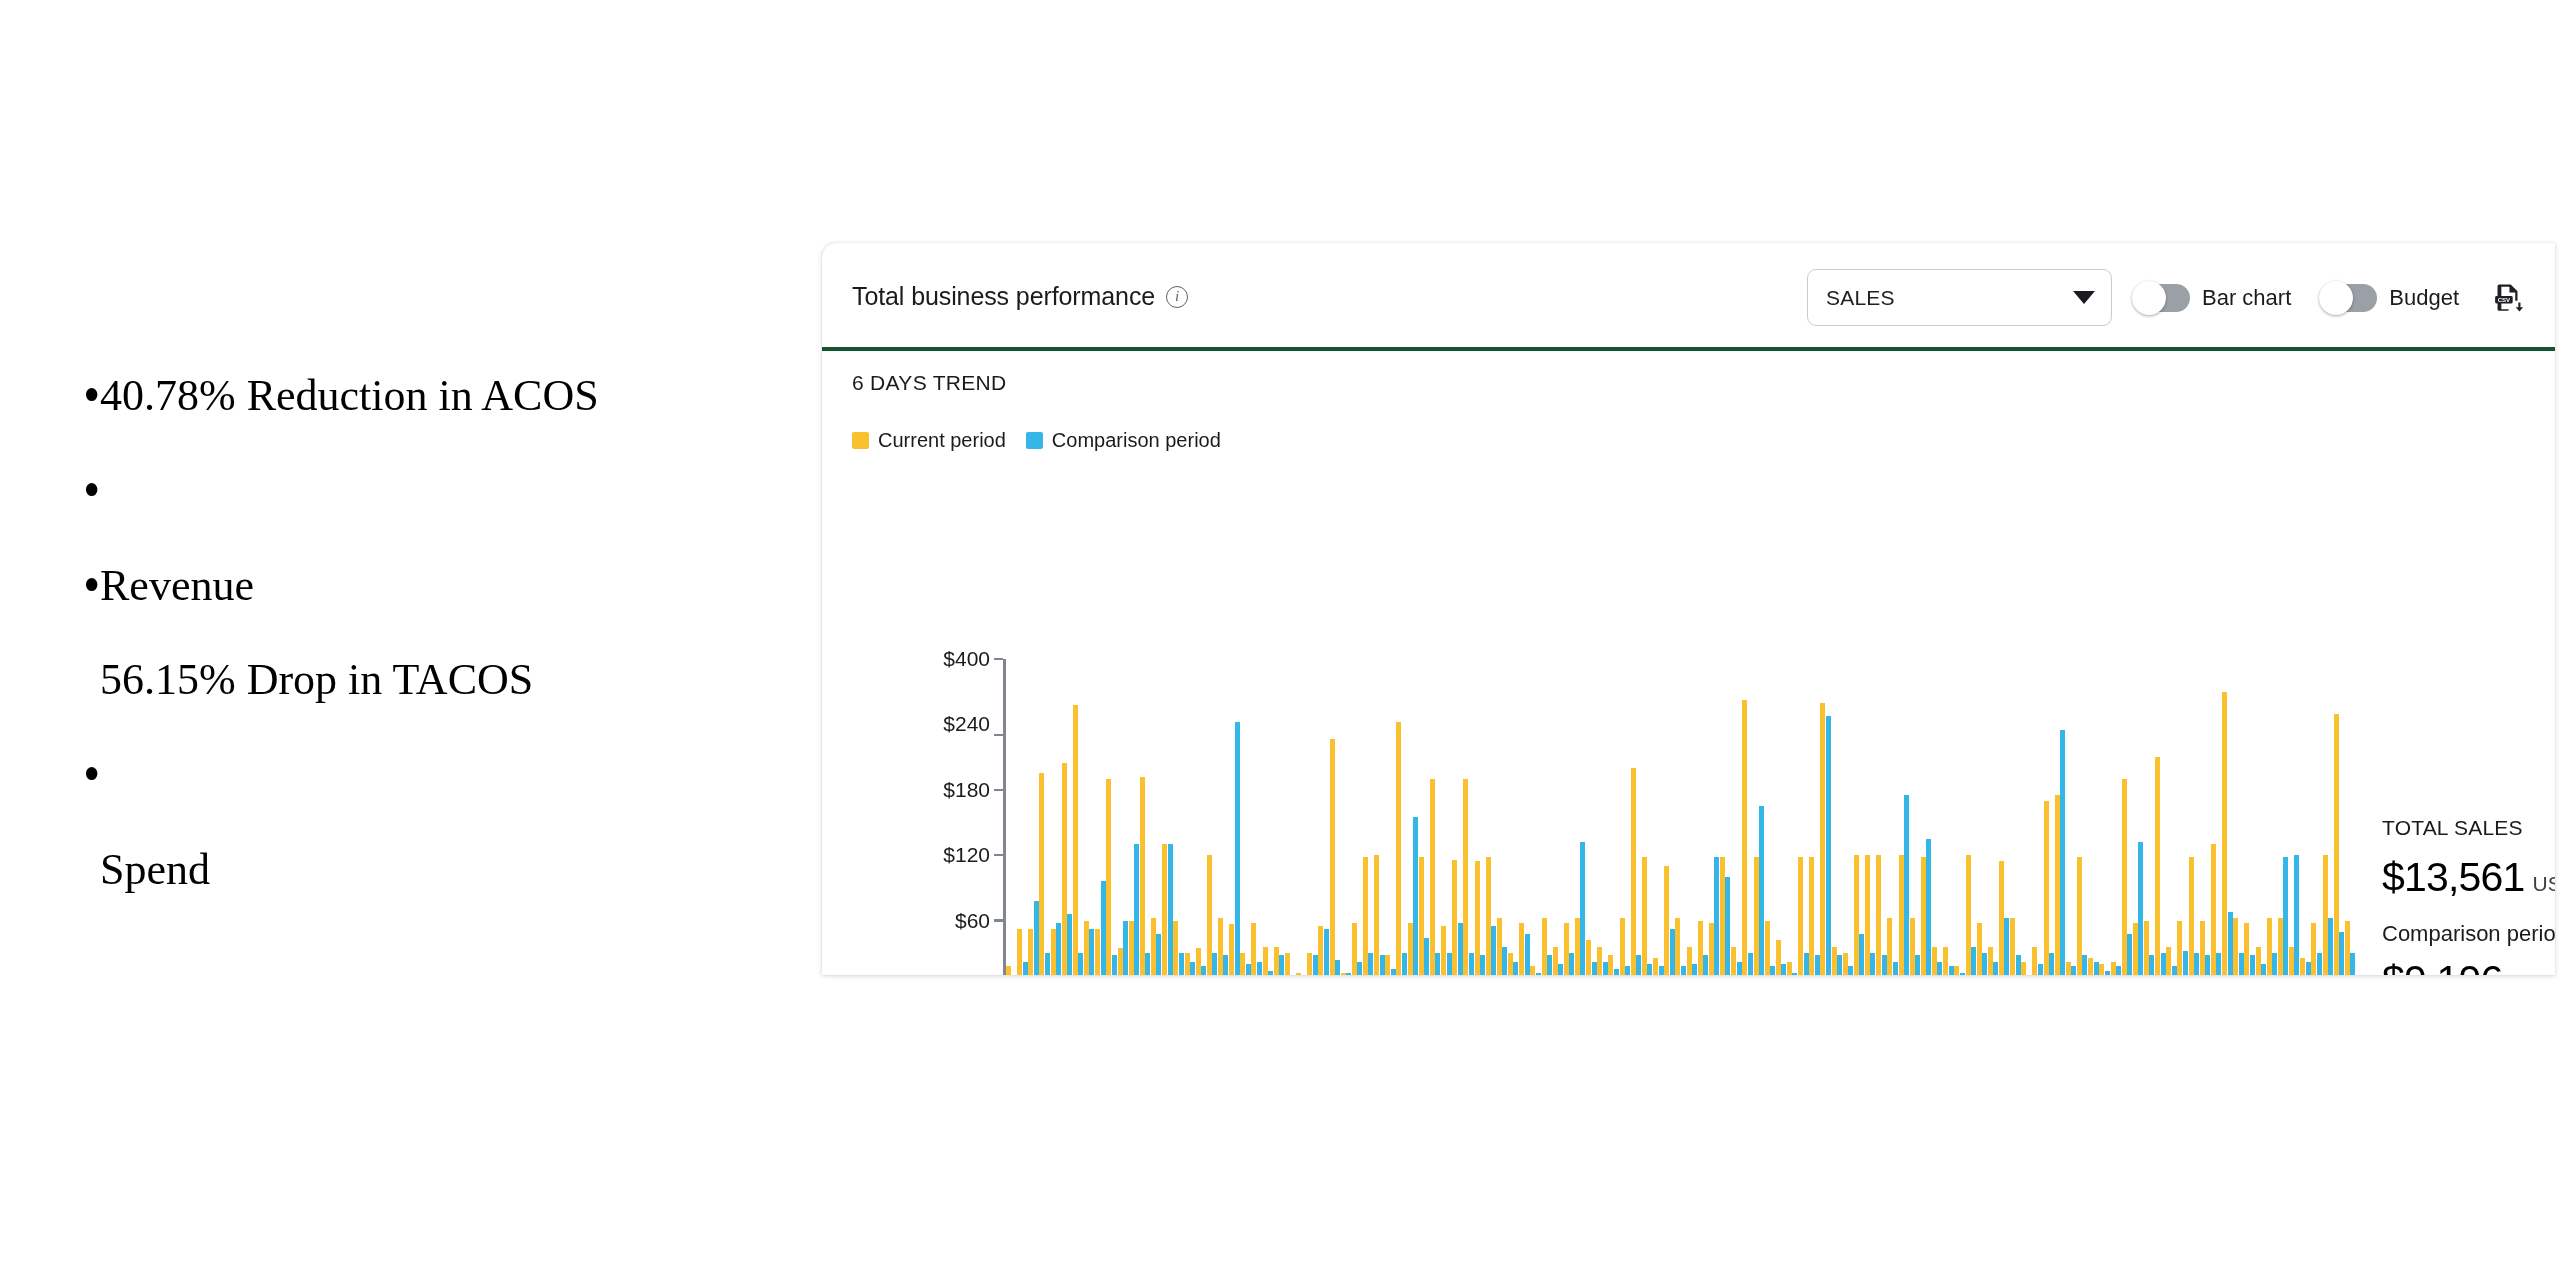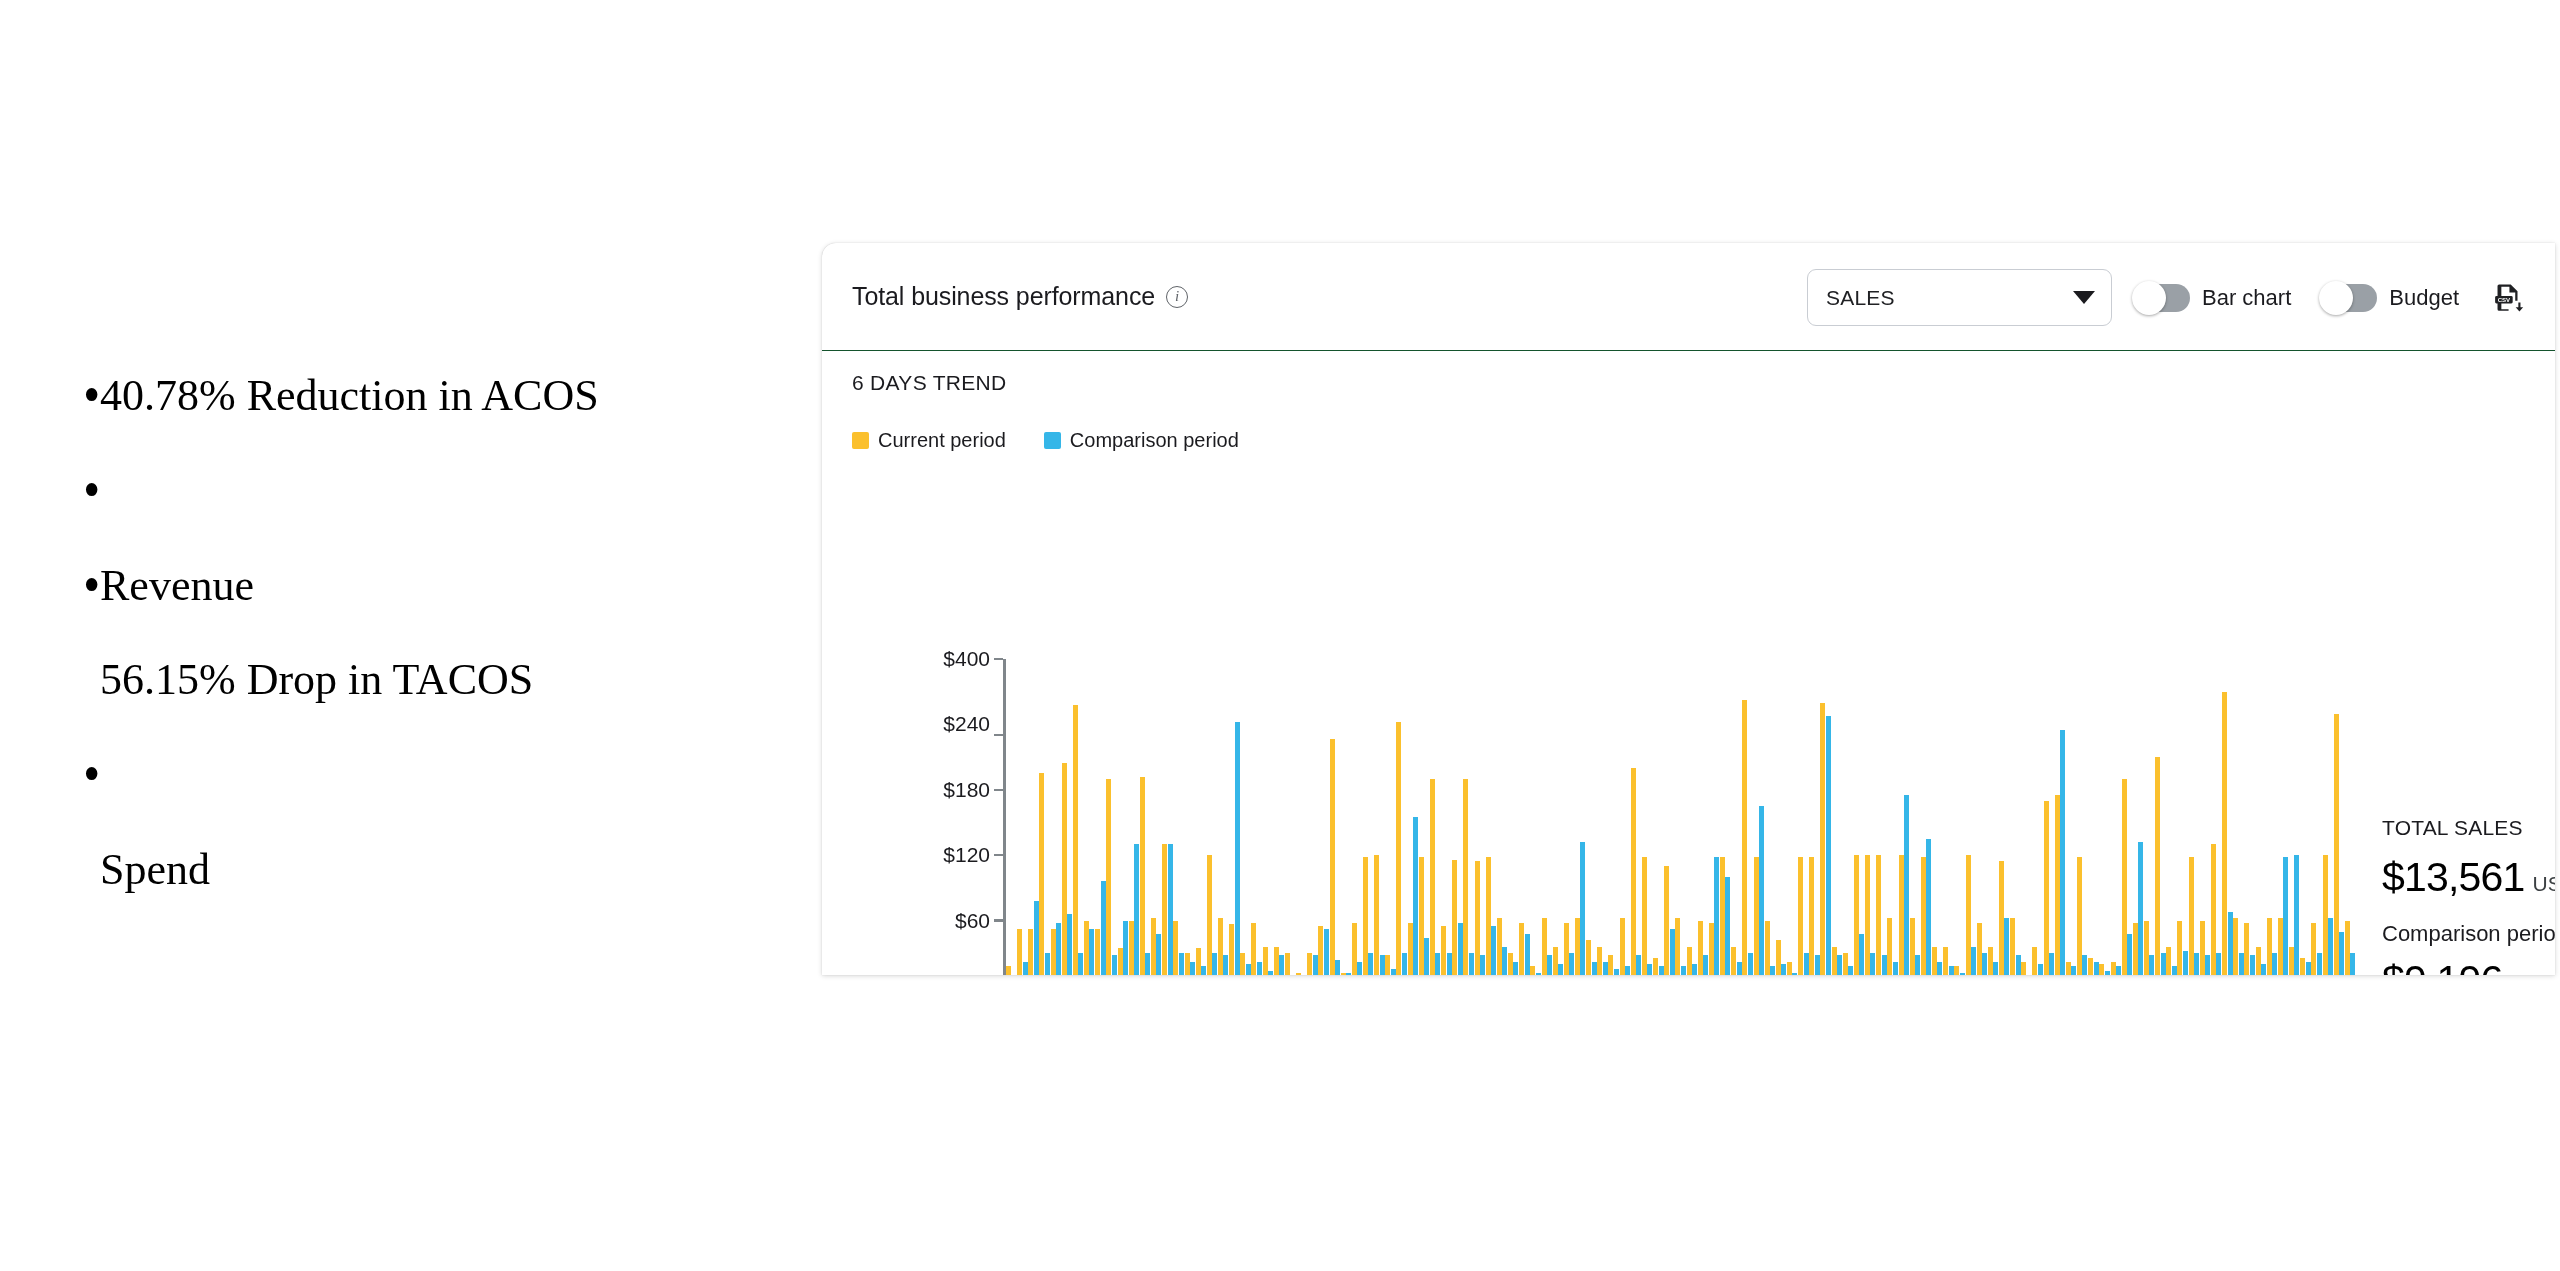--- a/index.html
+++ b/index.html
@@ -56,21 +56,21 @@
     border-radius: 14px 0 0 0;
     box-shadow: 0 1px 5px rgba(0,0,0,0.16), 0 0 1px rgba(0,0,0,0.22);
     overflow: hidden;
     box-sizing: border-box;
   }
 
   
   #card-header {
     position: relative;
     height: 108px;
-    border-bottom: 1px solid #14532d;
+    border-bottom: 4px solid #14532d;
     box-sizing: border-box;
   }
   #card-title-wrap {
     position: absolute;
     left: 30px;
     top: 39px;
     display: flex;
     align-items: center;
     gap: 11px;
   }
@@ -181,21 +181,21 @@
     font-size: 21px;
     color: #1b1b1f;
     letter-spacing: 0.3px;
   }
   #legend {
     position: absolute;
     left: 30px;
     top: 78px;
     display: flex;
     align-items: center;
-    gap: 38px;
+    gap: 20px;
   }
   .legend-item {
     display: flex;
     align-items: center;
     gap: 9px;
   }
   .legend-swatch {
     width: 17px; height: 17px;
     border-radius: 2px;
   }

